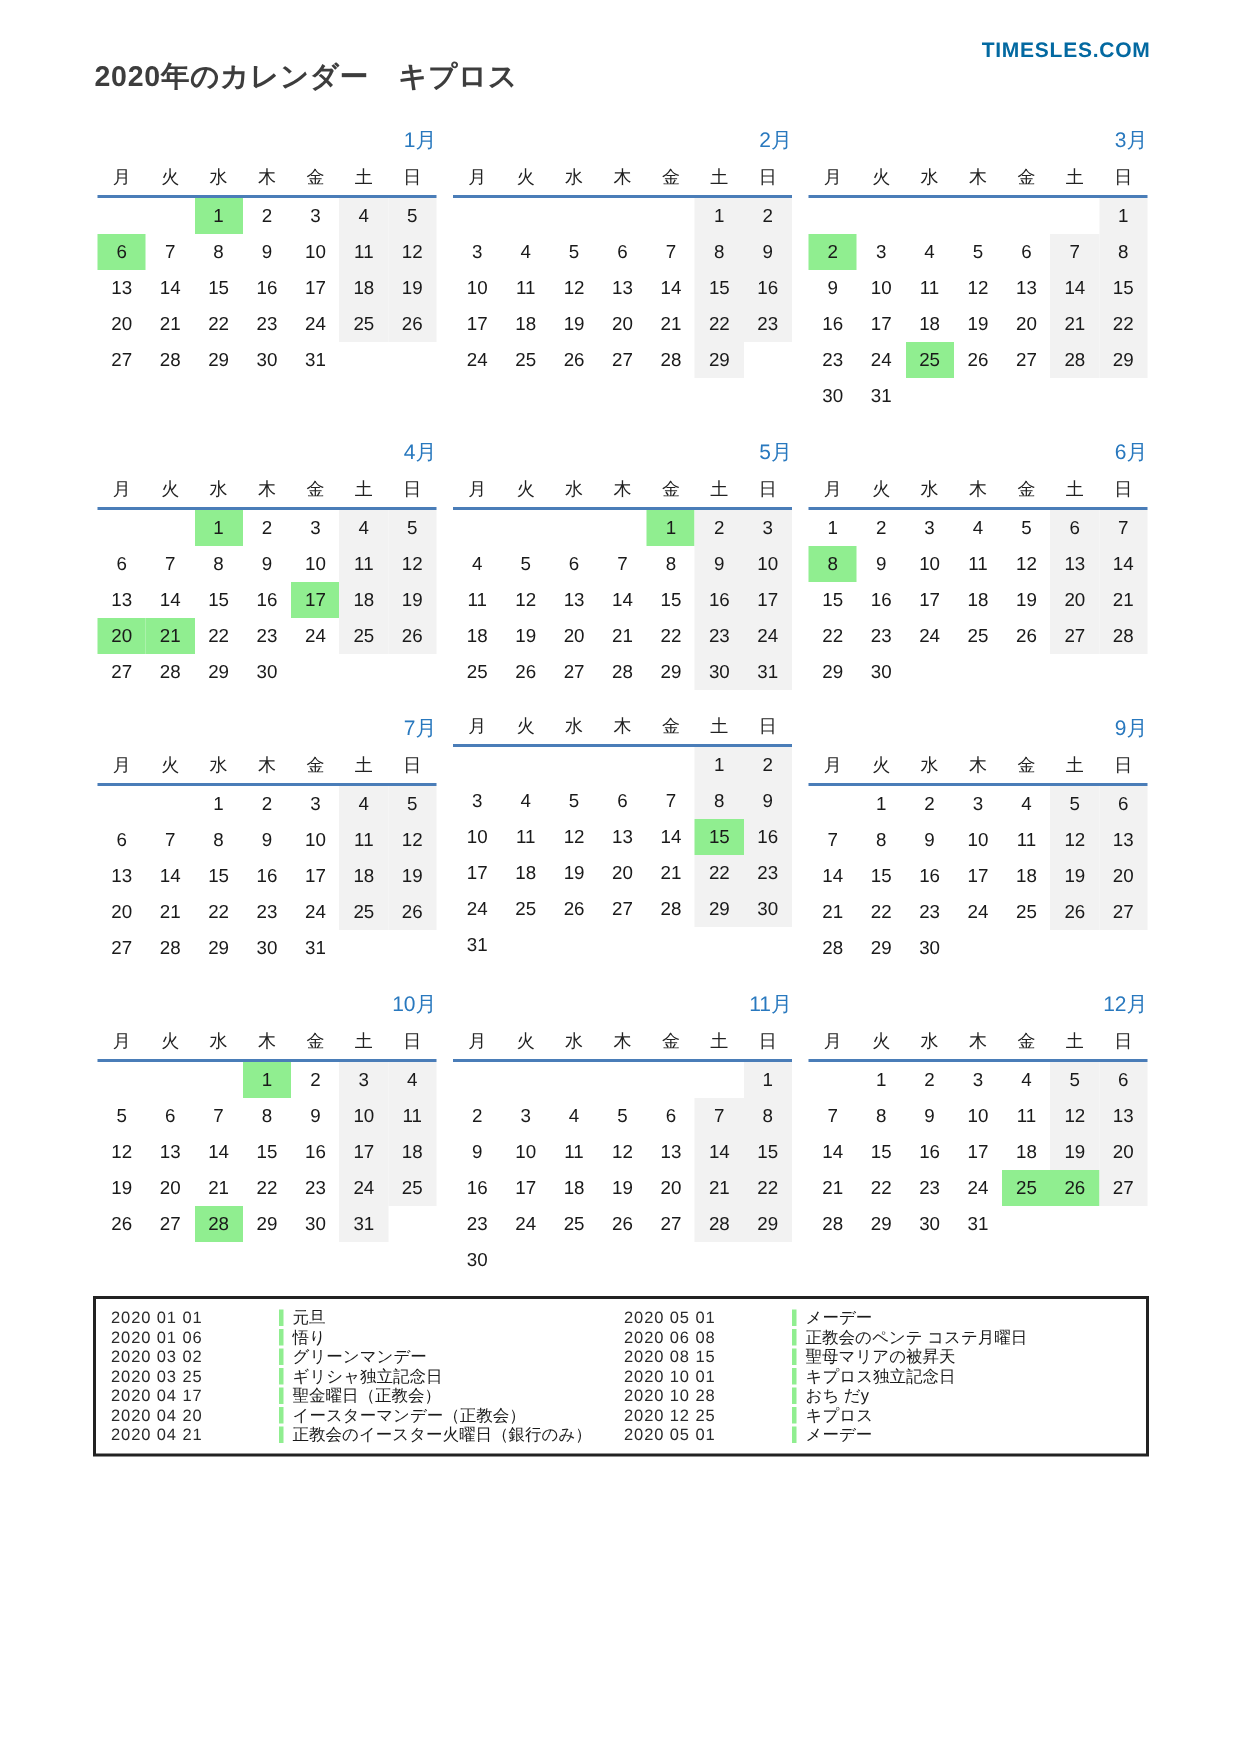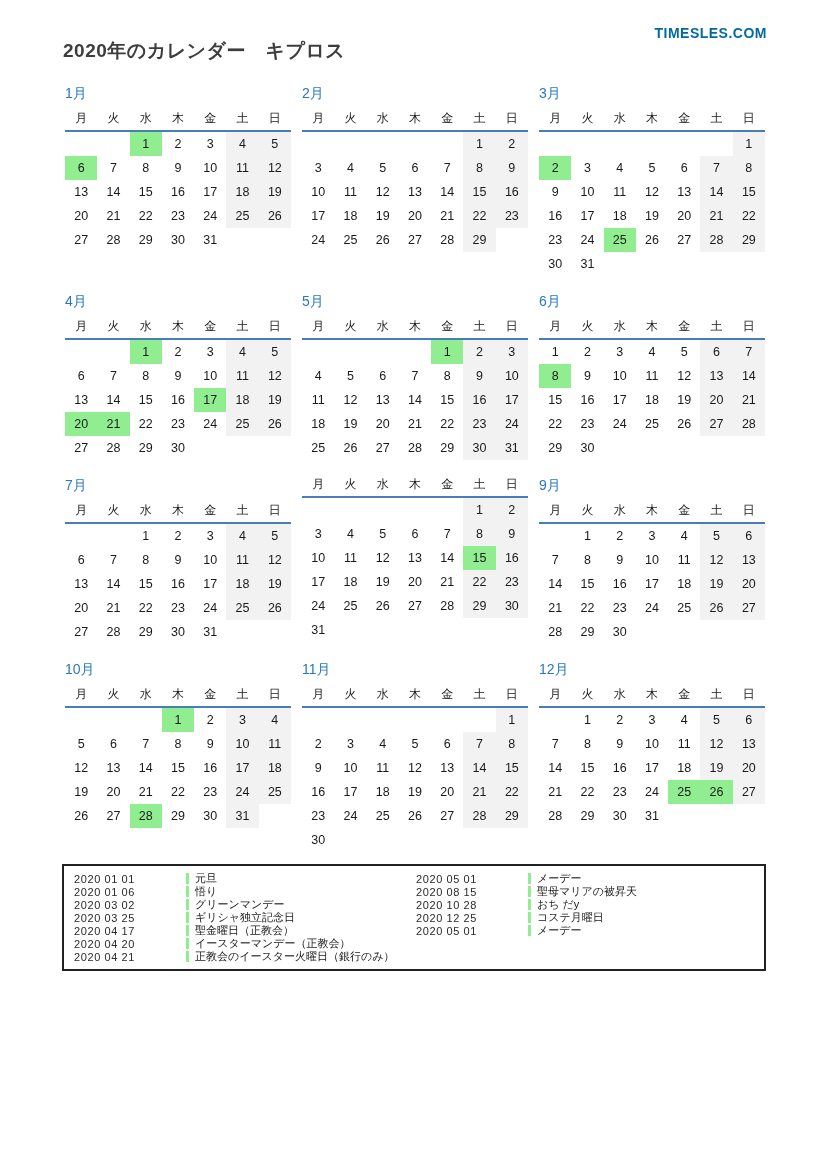--- a/index.html
+++ b/index.html
@@ -19,21 +19,21 @@
   .page-title{font-size:19px;font-weight:bold;color:#3d3d3d;letter-spacing:0.5px;}
   .logo{position:absolute;right:60px;top:25px;font-size:14px;font-weight:bold;
         color:#0369a1;letter-spacing:0.5px;text-decoration:none;}
   .months-grid{
     margin:26px 0 0 65px;width:700px;
     display:grid;grid-template-columns:repeat(3,226px);
     column-gap:11px;row-gap:14px;
   }
   .month{width:226px;}
   .month-title{
-    text-align:left;color:var(--accent);font-size:14px;
+    text-align:right;color:var(--accent);font-size:14px;
     height:26px;line-height:22px;
   }
   .weekday-row{
     display:grid;grid-template-columns:repeat(7,1fr);
     border-bottom:2px solid var(--rule);
     height:24px;
   }
   .weekday-row span{
     text-align:center;font-size:12px;line-height:20px;color:#222;
   }
@@ -681,33 +681,43 @@
         <span class="legend-label">正教会のイースター火曜日（銀行のみ）</span>
       </div>
     </div>
     <div class="legend-col">
       <div class="legend-entry">
         <span class="legend-date">2020 05 01</span>
         <span class="legend-bar"></span>
         <span class="legend-label">メーデー</span>
       </div>
       <div class="legend-entry">
+        <span class="legend-date">2020 06 08</span>
+        <span class="legend-bar"></span>
+        <span class="legend-label">正教会のペンテ コステ月曜日</span>
+      </div>
+      <div class="legend-entry">
         <span class="legend-date">2020 08 15</span>
         <span class="legend-bar"></span>
         <span class="legend-label">聖母マリアの被昇天</span>
       </div>
       <div class="legend-entry">
+        <span class="legend-date">2020 10 01</span>
+        <span class="legend-bar"></span>
+        <span class="legend-label">キプロス独立記念日</span>
+      </div>
+      <div class="legend-entry">
         <span class="legend-date">2020 10 28</span>
         <span class="legend-bar"></span>
         <span class="legend-label">おち だy</span>
       </div>
       <div class="legend-entry">
         <span class="legend-date">2020 12 25</span>
         <span class="legend-bar"></span>
-        <span class="legend-label">コステ月曜日</span>
+        <span class="legend-label">キプロス</span>
       </div>
       <div class="legend-entry">
         <span class="legend-date">2020 05 01</span>
         <span class="legend-bar"></span>
         <span class="legend-label">メーデー</span>
       </div>
     </div>
   </div>
 
 </body></html>

